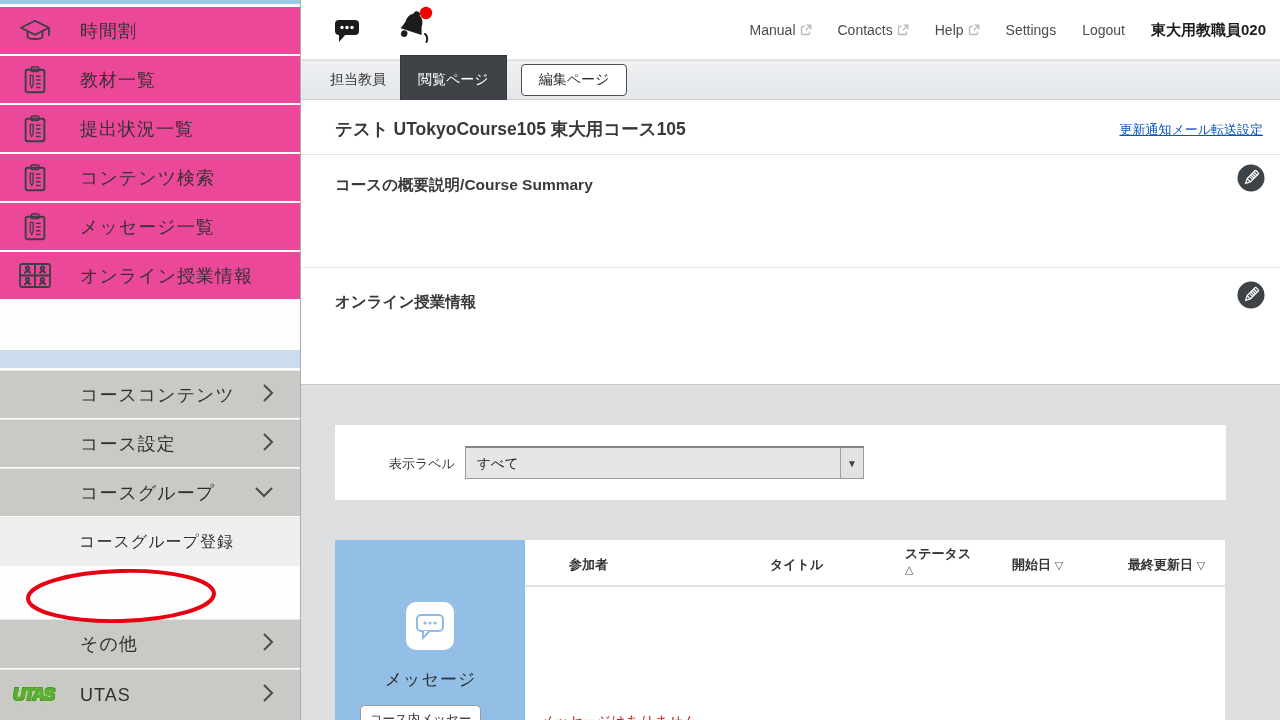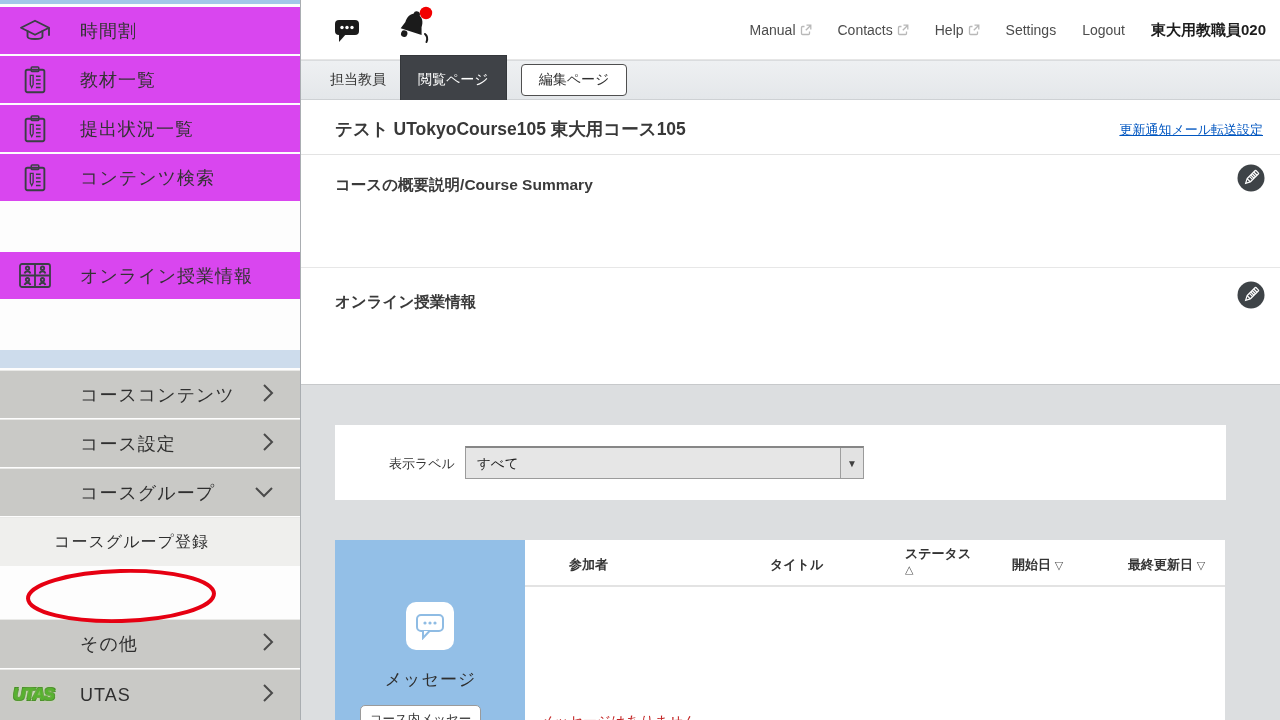--- a/index.html
+++ b/index.html
@@ -2,30 +2,30 @@
 <html><head>
 <meta charset="utf-8">
 <style>
   * { box-sizing: border-box; margin:0; padding:0; }
   html,body { width:1280px; height:720px; overflow:hidden; }
   body { font-family:"Liberation Sans","DejaVu Sans",sans-serif; background:#fff; position:relative; }
 
   
   .sidebar { position:absolute; left:0; top:0; width:300px; height:720px; background:#fdfdfd; }
   .sb-sliver { position:absolute; left:0; top:0; width:300px; height:4px; background:#a2c8e8; }
-  .sb-blue { position:absolute; left:0; width:300px; height:47px; background:#d946ef;
+  .sb-blue { position:absolute; left:0; width:300px; height:47px; background:#ec4899;
              display:flex; align-items:center; cursor:pointer; }
   .sb-ic { width:36px; margin-left:17px; display:flex; justify-content:center; }
   .sb-lbl { margin-left:27px; font-size:18px; color:#333; letter-spacing:1px; }
   .sb-strip { position:absolute; left:0; top:350px; width:300px; height:18px; background:#cddcec; }
   .sb-gray { position:absolute; left:0; width:300px; background:#c9c9c6;
              display:flex; align-items:center; cursor:pointer; border-top:1px solid #e9e9e7; }
   .sb-gray .sb-lbl2 { margin-left:80px; font-size:18px; color:#2f2f2f; letter-spacing:1px; }
   .sb-sub { background:#efefed; }
-  .sb-sub .sb-lbl2 { margin-left:54px; font-size:16px; }
+  .sb-sub .sb-lbl2 { margin-left:79px; font-size:16px; }
   .chev { position:absolute; right:26px; top:50%; transform:translateY(-50%); }
   .utas-logo { position:absolute; left:13px; font-weight:bold; font-size:17px; font-style:italic;
                color:#57b32e; letter-spacing:-1px; text-shadow:0 0 5px #c6ec95, 1px 1px 0 #2e7c12, -1px -1px 0 #2e7c12, 1px -1px 0 #2e7c12, -1px 1px 0 #2e7c12; }
   .utas-row .sb-lbl2 { margin-left:80px; }
   .annot { position:absolute; left:22px; top:566px; pointer-events:none; }
 
   
   .content { position:absolute; left:300px; top:0; width:980px; height:720px;
              background:#dcdee0; border-left:1px solid #a9adb1; }
   .topbar { position:absolute; left:0; top:0; width:979px; height:60px; background:#fff;
@@ -130,20 +130,31 @@
       <svg width="30" height="32" viewBox="0 0 32 32" fill="none" stroke="#3a3f44" stroke-width="2">
           <rect x="6" y="5" width="20" height="24" rx="2"></rect>
           <rect x="12" y="2" width="8" height="5" rx="1" stroke-width="1.6"></rect>
           <path d="M17 12 h5 M17 16 h5 M17 20 h5 M17 24 h5" stroke-width="1.6"></path>
           <path d="M11 11 v10 l1.5 3 1.5 -3 v-10 z" stroke-width="1.4"></path>
         </svg>
     </span>
     <span class="sb-lbl">コンテンツ検索</span>
   </div>
 
+  <div class="sb-blue" style="top:203px">
+    <span class="sb-ic">
+      <svg width="30" height="32" viewBox="0 0 32 32" fill="none" stroke="#3a3f44" stroke-width="2">
+          <rect x="6" y="5" width="20" height="24" rx="2"></rect>
+          <rect x="12" y="2" width="8" height="5" rx="1" stroke-width="1.6"></rect>
+          <path d="M17 12 h5 M17 16 h5 M17 20 h5 M17 24 h5" stroke-width="1.6"></path>
+          <path d="M11 11 v10 l1.5 3 1.5 -3 v-10 z" stroke-width="1.4"></path>
+        </svg>
+    </span>
+    <span class="sb-lbl">メッセージ一覧</span>
+  </div>
 
   <div class="sb-blue" style="top:252px">
     <span class="sb-ic">
       <svg width="34" height="27" viewBox="0 0 34 27" fill="none" stroke="#3a3f44" stroke-width="1.8">
           <rect x="2" y="2" width="30" height="23" rx="2"></rect>
           <path d="M17 2 V25 M2 13.5 H32"></path>
           <circle cx="9.5" cy="6.2" r="1.7"></circle>
           <path d="M6.6 11.5 a3 3 0 0 1 5.8 0"></path>
           <circle cx="24.5" cy="6.2" r="1.7"></circle>
           <path d="M21.6 11.5 a3 3 0 0 1 5.8 0"></path>

